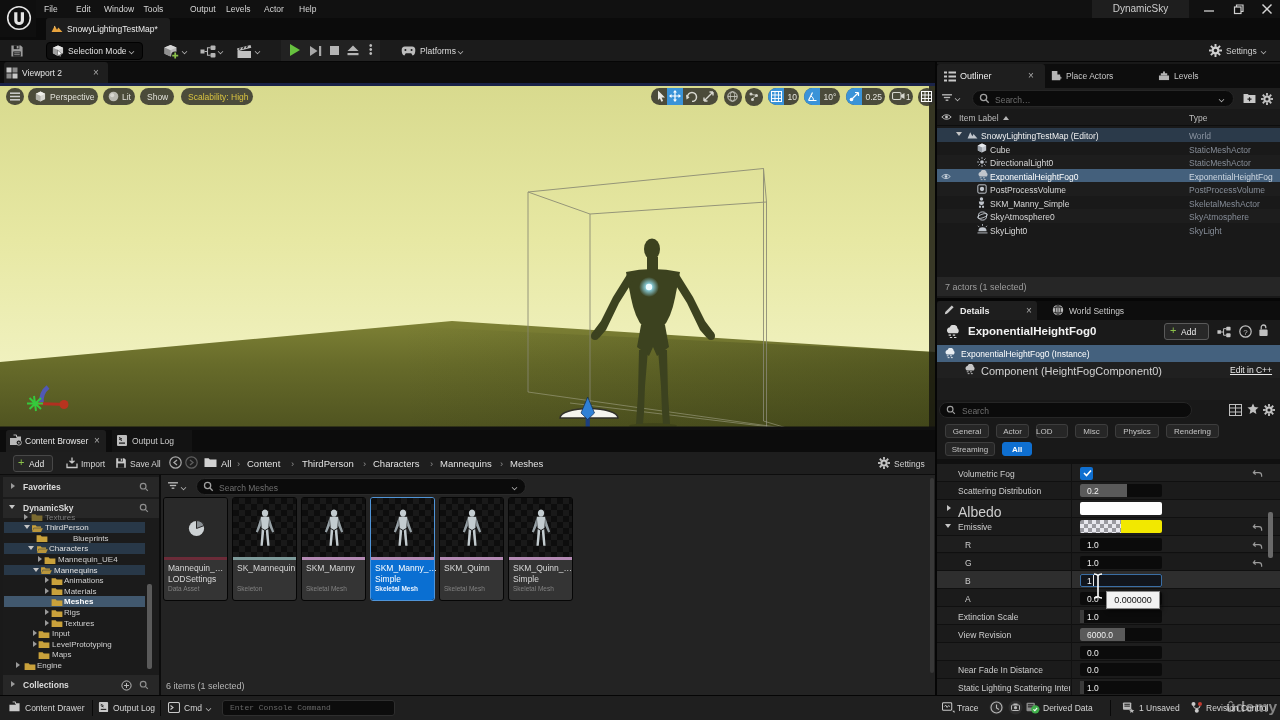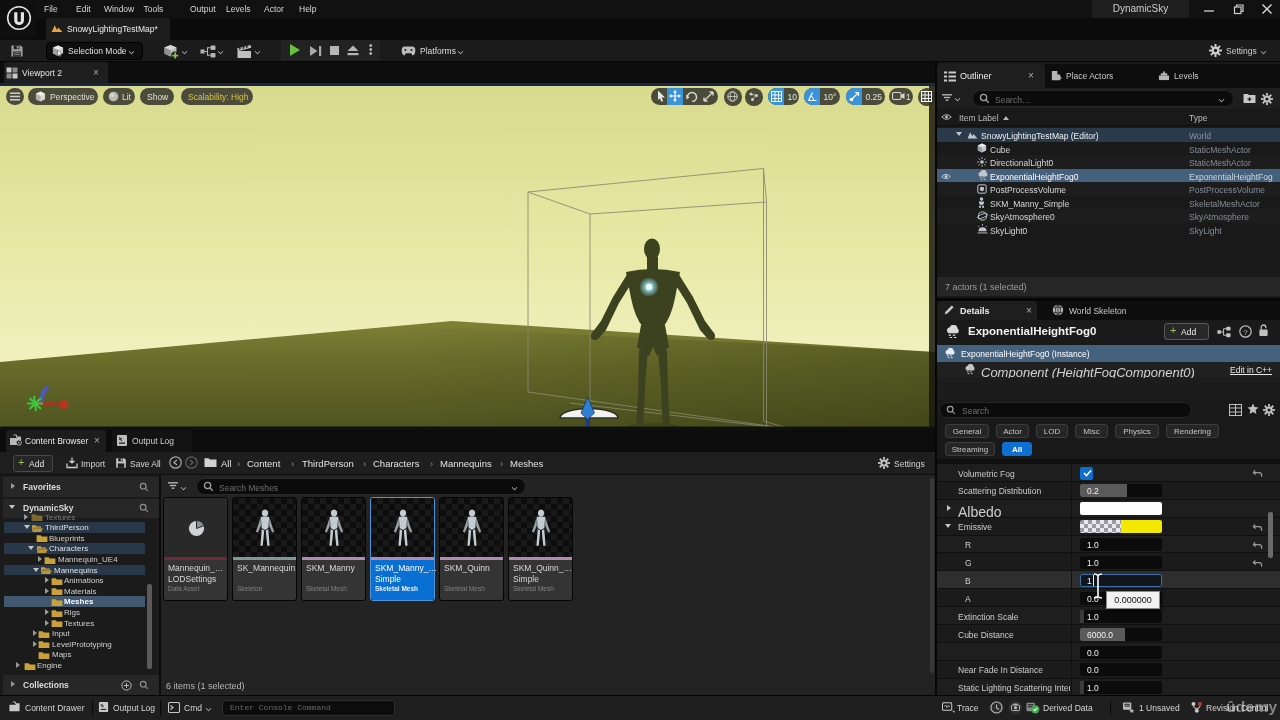--- a/index.html
+++ b/index.html
@@ -463,21 +463,21 @@
       <path d="M1 1.5 L5 1.5 L6.2 2.8 L11 2.8 L11 4.2 L2.8 4.2 L1 8.8 Z" fill="#c9a13b"></path>
       <path d="M3 4.8 L13 4.8 L11 9 L1.2 9 Z" fill="#c9a13b" opacity="0.9"></path>
     </svg>
   </div>
 <div class="a txt" style="left:45px;top:523.1px;font-size:8px;color:#e0e0e0;font-weight:normal;">ThirdPerson</div>
 <div class="a" style="left:36px;top:534.3px;">
     <svg width="12" height="9" viewBox="0 0 13 10">
       <path d="M0.5 1.5 L5 1.5 L6.2 2.8 L12.5 2.8 L12.5 9 L0.5 9 Z" fill="#c9a13b"></path>
     </svg>
   </div>
-<div class="a txt" style="left:49px;top:533.7px;font-size:8px;color:#d0d0d0;font-weight:normal;">Blueprints</div>
+<div class="a txt" style="left:49px;top:533.7px;font-size:8px;color:#d0d0d0;font-weight:normal;padding-left:24px;">Blueprints</div>
 <div class="a" style="left:4px;top:543.3px;width:141px;height:10.6px;background:#283848;"></div>
 <div class="a" style="left:28px;top:546.3px;width:0;height:0;border-left:3px solid transparent;border-right:3px solid transparent;border-top:4px solid #c5c5c5;"></div>
 <div class="a" style="left:36px;top:544.9px;">
     <svg width="12" height="9" viewBox="0 0 13 10">
       <path d="M1 1.5 L5 1.5 L6.2 2.8 L11 2.8 L11 4.2 L2.8 4.2 L1 8.8 Z" fill="#c9a13b"></path>
       <path d="M3 4.8 L13 4.8 L11 9 L1.2 9 Z" fill="#c9a13b" opacity="0.9"></path>
     </svg>
   </div>
 <div class="a txt" style="left:49px;top:544.3px;font-size:8px;color:#e0e0e0;font-weight:normal;">Characters</div>
 <div class="a" style="left:38px;top:555.9px;width:0;height:0;border-top:3px solid transparent;border-bottom:3px solid transparent;border-left:4px solid #9a9a9a;"></div>
@@ -872,21 +872,21 @@
   </div>
 <div class="a txt" style="left:960px;top:306px;font-size:9px;color:#ececec;font-weight:bold;">Details</div>
 <div class="a x" style="left:1026px;top:305px;">×</div>
 <div class="a" style="left:1052px;top:304px;">
     <svg width="12" height="12">
       <circle cx="6" cy="6" r="5.2" fill="#b9b9b9"></circle>
       <path d="M1.8 3.8 Q6 2 10.2 3.8 M1.8 8.2 Q6 10 10.2 8.2 M6 0.8 L6 11.2" stroke="#1e1e1e" stroke-width="0.8" fill="none"></path>
       <ellipse cx="6" cy="6" rx="2.4" ry="5" fill="none" stroke="#1e1e1e" stroke-width="0.8"></ellipse>
     </svg>
   </div>
-<div class="a txt" style="left:1069px;top:306px;font-size:8.5px;color:#c9c9c9;">World Skeleton</div>
+<div class="a txt" style="left:1069px;top:306px;font-size:8.5px;color:#c9c9c9;">World Settings</div>
 <div class="a" style="left:937px;top:320px;width:343px;height:24px;background:#1a1a1a;"></div>
 <div class="a" style="left:945px;top:325px;transform:scale(1.3);transform-origin:0 0;">
     <svg width="12" height="11" viewBox="0 0 13 12">
       <path d="M3 7 A 2.8 2.8 0 0 1 4 1.8 A 3.4 3.4 0 0 1 10.5 3 A 2.5 2.5 0 0 1 10.5 7 Z" fill="#d8d8d8"></path>
       <g stroke="#d8d8d8" stroke-width="1">
         <line x1="3" y1="8.5" x2="5" y2="8.5"></line>
         <line x1="6.5" y1="8.5" x2="8.5" y2="8.5"></line>
         <line x1="4" y1="10.5" x2="6" y2="10.5"></line>
         <line x1="7.5" y1="10.5" x2="9.5" y2="10.5"></line>
       </g>
@@ -934,21 +934,21 @@
     <svg width="12" height="11" viewBox="0 0 13 12">
       <path d="M3 7 A 2.8 2.8 0 0 1 4 1.8 A 3.4 3.4 0 0 1 10.5 3 A 2.5 2.5 0 0 1 10.5 7 Z" fill="#c5c5c5"></path>
       <g stroke="#c5c5c5" stroke-width="1">
         <line x1="3" y1="8.5" x2="5" y2="8.5"></line>
         <line x1="6.5" y1="8.5" x2="8.5" y2="8.5"></line>
         <line x1="4" y1="10.5" x2="6" y2="10.5"></line>
         <line x1="7.5" y1="10.5" x2="9.5" y2="10.5"></line>
       </g>
     </svg>
   </div>
-<div class="a txt" style="left:981px;top:365px;font-size:13px;color:#d2d2d2;font-style:italic;">Component (HeightFogComponent0)</div>
+<div class="a txt" style="left:981px;top:365px;font-size:11px;color:#d2d2d2;">Component (HeightFogComponent0)</div>
 <div class="a txt" style="left:1230px;top:365px;font-size:8.5px;color:#e8e8e8;text-decoration:underline;">Edit in C++</div>
 <div class="a" style="left:937px;top:378px;width:343px;height:22px;background:#1c1c1c;"></div>
 <div class="a" style="left:939px;top:402px;width:253px;height:16px;background:#0b0b0b;border:1px solid #262626;border-radius:8px;"></div>
 <div class="a" style="left:946px;top:405px;">
     <svg width="10" height="10" viewBox="0 0 12 12">
       <circle cx="5" cy="5" r="3.4" fill="none" stroke="#a0a0a0" stroke-width="1.4"></circle>
       <line x1="7.6" y1="7.6" x2="10.6" y2="10.6" stroke="#a0a0a0" stroke-width="1.4"></line>
     </svg>
   </div>
 <div class="a txt" style="left:962px;top:406px;font-size:8.5px;color:#6f6f6f;">Search</div>
@@ -977,21 +977,21 @@
       <rect x="5.1" y="0" width="1.8" height="2.6" fill="#c5c5c5" transform="rotate(315 6 6)"></rect>
       <circle cx="6" cy="6" r="3.6" fill="#c5c5c5"></circle>
       <circle cx="6" cy="6" r="1.6" fill="#1d1d1d"></circle>
     </svg>
   </div>
 <div class="a" style="left:945px;top:424px;width:44px;height:14px;background:#262626;border:1px solid #3d3d3d;border-radius:3px;"></div>
 <div class="a" style="left:945px;top:427px;width:44px;text-align:center;font-size:8px;color:#c5c5c5;">General</div>
 <div class="a" style="left:996px;top:424px;width:33px;height:14px;background:#262626;border:1px solid #3d3d3d;border-radius:3px;"></div>
 <div class="a" style="left:996px;top:427px;width:33px;text-align:center;font-size:8px;color:#c5c5c5;">Actor</div>
 <div class="a" style="left:1036px;top:424px;width:32px;height:14px;background:#262626;border:1px solid #3d3d3d;border-radius:3px;"></div>
-<div class="a" style="left:1036px;top:427px;width:32px;text-align:center;font-size:8px;color:#c5c5c5;">LOD</div>
+<div class="a" style="left:1036px;top:427px;width:32px;font-size:8px;color:#c5c5c5;">LOD</div>
 <div class="a" style="left:1075px;top:424px;width:33px;height:14px;background:#262626;border:1px solid #3d3d3d;border-radius:3px;"></div>
 <div class="a" style="left:1075px;top:427px;width:33px;text-align:center;font-size:8px;color:#c5c5c5;">Misc</div>
 <div class="a" style="left:1115px;top:424px;width:44px;height:14px;background:#262626;border:1px solid #3d3d3d;border-radius:3px;"></div>
 <div class="a" style="left:1115px;top:427px;width:44px;text-align:center;font-size:8px;color:#c5c5c5;">Physics</div>
 <div class="a" style="left:1166px;top:424px;width:53px;height:14px;background:#262626;border:1px solid #3d3d3d;border-radius:3px;"></div>
 <div class="a" style="left:1166px;top:427px;width:53px;text-align:center;font-size:8px;color:#c5c5c5;">Rendering</div>
 <div class="a" style="left:945px;top:442px;width:50px;height:14px;background:#262626;border:1px solid #3d3d3d;border-radius:3px;"></div>
 <div class="a" style="left:945px;top:445px;width:50px;text-align:center;font-size:8px;color:#c5c5c5;">Streaming</div>
 <div class="a" style="left:1002px;top:442px;width:30px;height:14px;background:#0f6fd0;border:1px solid #0f6fd0;border-radius:3px;"></div>
 <div class="a" style="left:1002px;top:445px;width:30px;text-align:center;font-size:8px;color:#ffffff;font-weight:bold;">All</div>
@@ -1061,21 +1061,21 @@
 <div class="a" style="left:937px;top:589.3px;width:343px;height:17.9px;background:#1b1b1b;border-bottom:1px solid #101010;"></div>
 <div class="a txt" style="left:965px;top:593.8px;font-size:8.5px;color:#cdcdcd;max-width:105px;overflow:hidden;">A</div>
 <div class="a" style="left:1080px;top:591.8px;width:82px;height:13px;background:#0b0b0b;border-radius:2px;"></div>
 <div class="a txt" style="left:1087px;top:593.8px;font-size:8.5px;color:#f0f0f0;">0.0</div>
 <div class="a" style="left:937px;top:607.2px;width:343px;height:17.9px;background:#1e1e1e;border-bottom:1px solid #101010;"></div>
 <div class="a txt" style="left:958px;top:611.7px;font-size:8.5px;color:#cdcdcd;max-width:112px;overflow:hidden;">Extinction Scale</div>
 <div class="a" style="left:1080px;top:609.7px;width:82px;height:13px;background:#0b0b0b;border-radius:2px;"></div>
 <div class="a" style="left:1080px;top:609.7px;width:4px;height:13px;background:#3a3a3a;"></div>
 <div class="a txt" style="left:1087px;top:611.7px;font-size:8.5px;color:#f0f0f0;">1.0</div>
 <div class="a" style="left:937px;top:625.1px;width:343px;height:17.9px;background:#1b1b1b;border-bottom:1px solid #101010;"></div>
-<div class="a txt" style="left:958px;top:629.6px;font-size:8.5px;color:#cdcdcd;max-width:112px;overflow:hidden;">Cube Distance</div>
+<div class="a txt" style="left:958px;top:629.6px;font-size:8.5px;color:#cdcdcd;max-width:112px;overflow:hidden;">View Revision</div>
 <div class="a" style="left:1080px;top:627.6px;width:82px;height:13px;background:#0b0b0b;border-radius:2px;"></div>
 <div class="a" style="left:1080px;top:627.6px;width:45px;height:13px;background:#5a5a5a;border-radius:2px 0 0 2px;"></div>
 <div class="a txt" style="left:1087px;top:629.6px;font-size:8.5px;color:#f0f0f0;">6000.0</div>
 <div class="a" style="left:937px;top:643.0px;width:343px;height:17.9px;background:#1e1e1e;border-bottom:1px solid #101010;"></div>
 <div class="a txt" style="left:958px;top:647.5px;font-size:13px;color:#cdcdcd;max-width:112px;overflow:hidden;margin-top:32px;">Start Distance</div>
 <div class="a" style="left:1080px;top:645.5px;width:82px;height:13px;background:#0b0b0b;border-radius:2px;"></div>
 <div class="a txt" style="left:1087px;top:647.5px;font-size:8.5px;color:#f0f0f0;">0.0</div>
 <div class="a" style="left:937px;top:660.9px;width:343px;height:17.9px;background:#1b1b1b;border-bottom:1px solid #101010;"></div>
 <div class="a txt" style="left:958px;top:665.4px;font-size:8.5px;color:#cdcdcd;max-width:112px;overflow:hidden;">Near Fade In Distance</div>
 <div class="a" style="left:1080px;top:663.4px;width:82px;height:13px;background:#0b0b0b;border-radius:2px;"></div>

